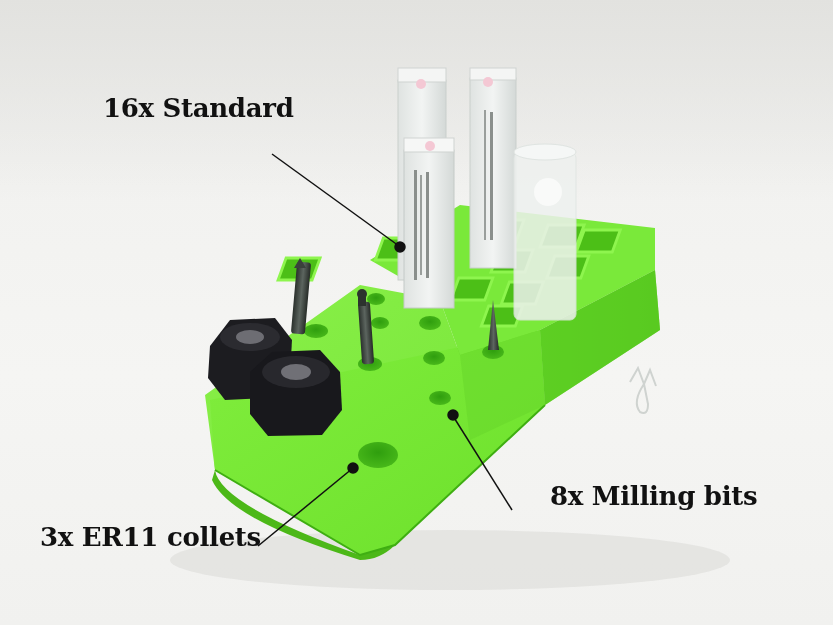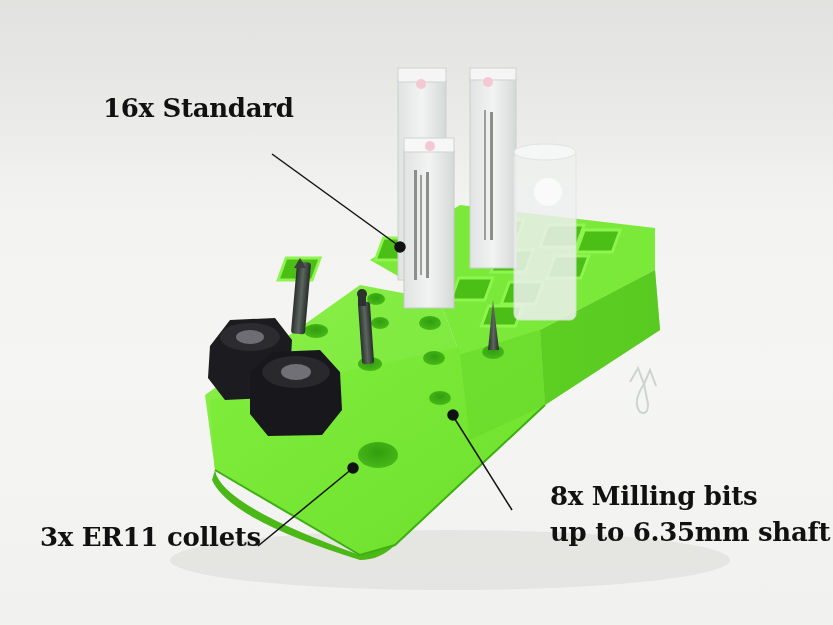--- a/index.html
+++ b/index.html
@@ -151,21 +151,20 @@
     <circle cx="453" cy="415" r="5"></circle>
   </g>
 </svg>
 
 <div class="label" id="label-boxes">
   <div>16x Standard</div>
 </div>
 
 <div class="label" id="label-bits">
   <div>8x Milling bits</div>
-  <div>up to 6.35mm shaft</div>
 </div>
 
 <div class="label" id="label-collets">
   <div>3x ER11 collets</div>
 </div>
 
 <svg class="watermark" width="30" height="56" viewBox="0 0 30 56">
   <path d="M2,20 L10,6 L16,22 L22,8 L28,24 M16,22 Q4,40 12,50 Q20,54 20,42 Q18,32 16,22" fill="none" stroke="#cfd3d0" stroke-width="2"></path>
 </svg>
 

